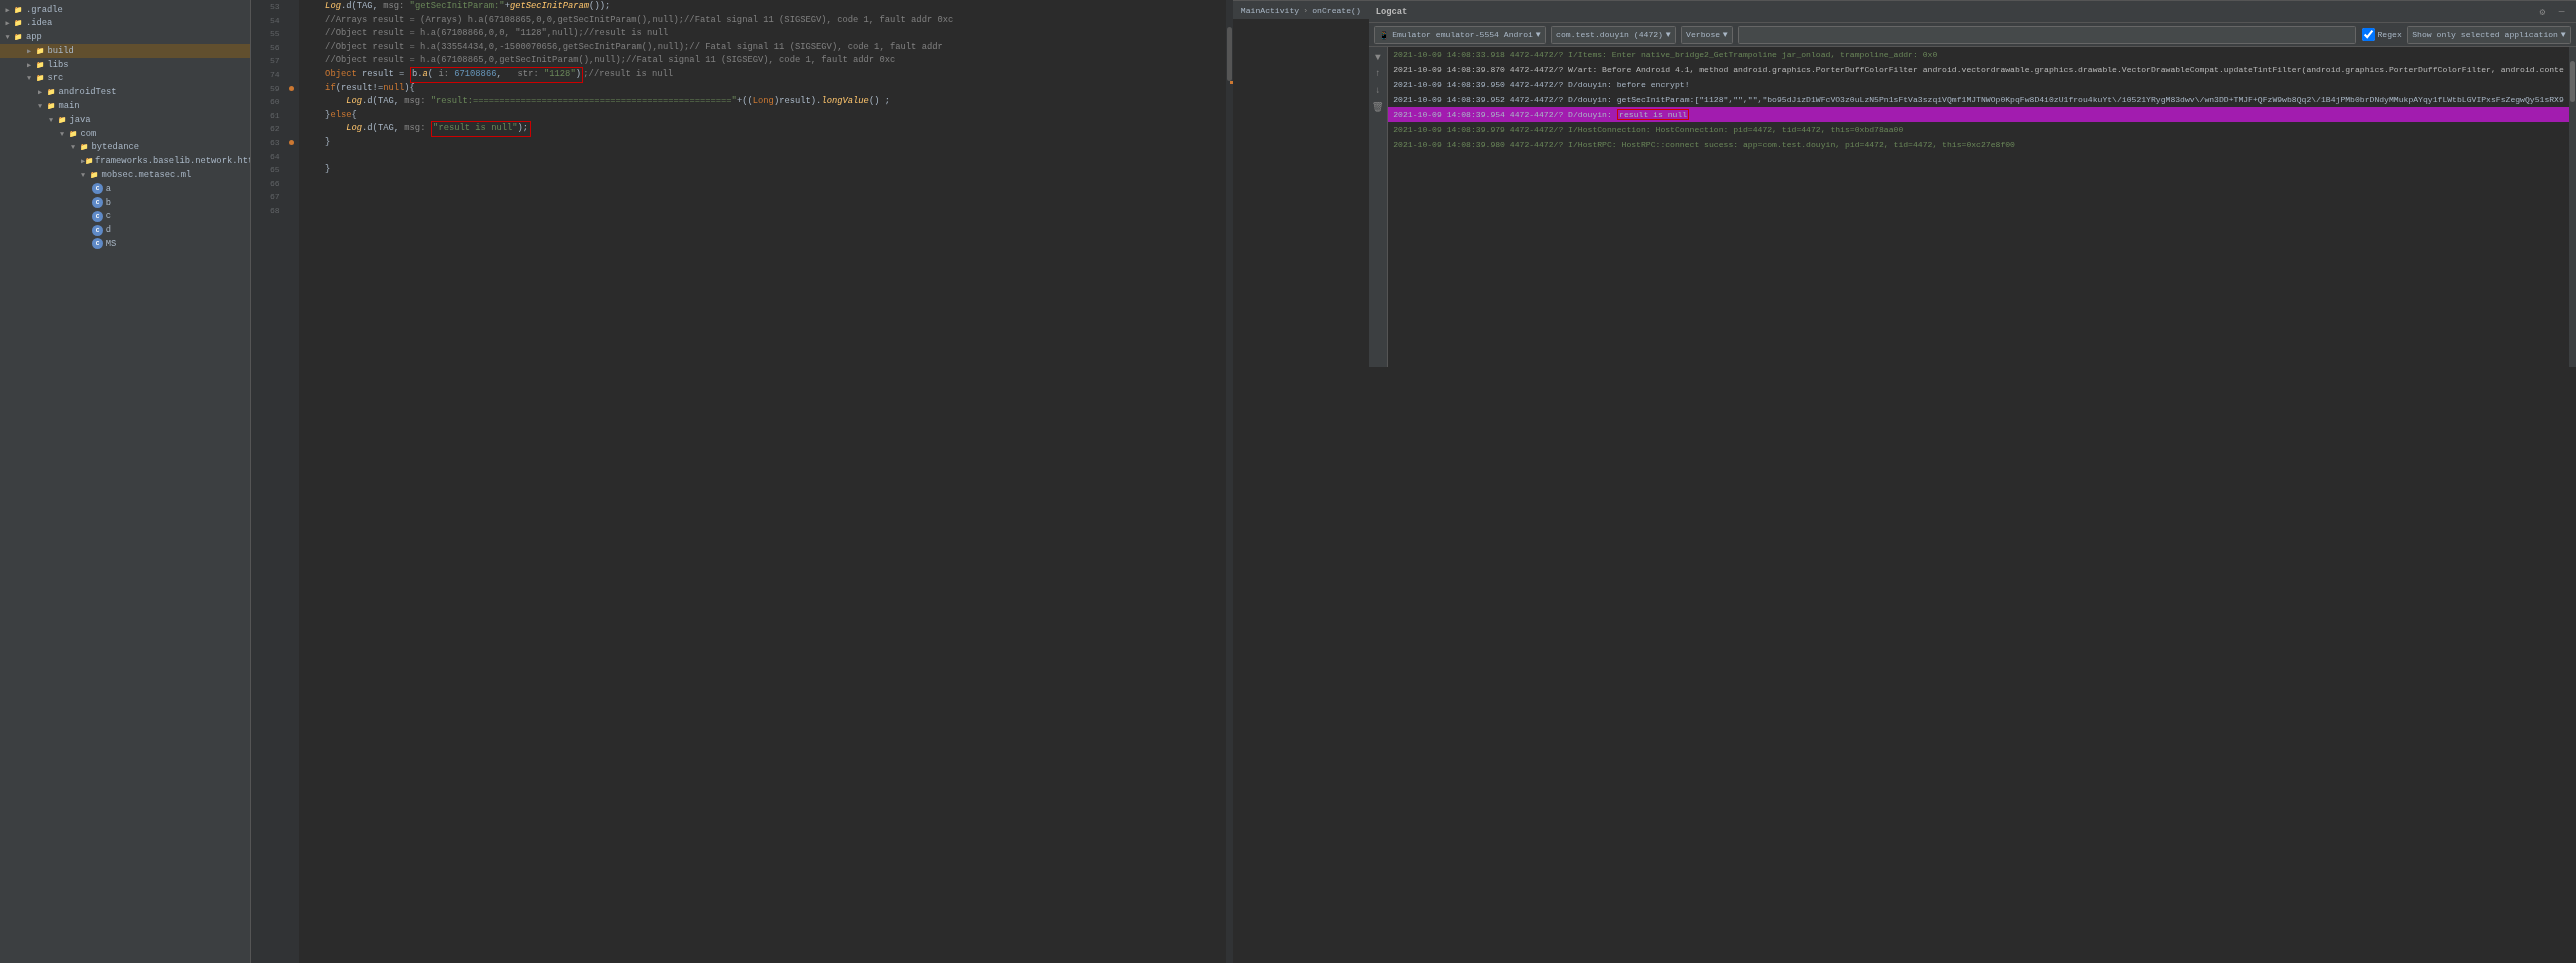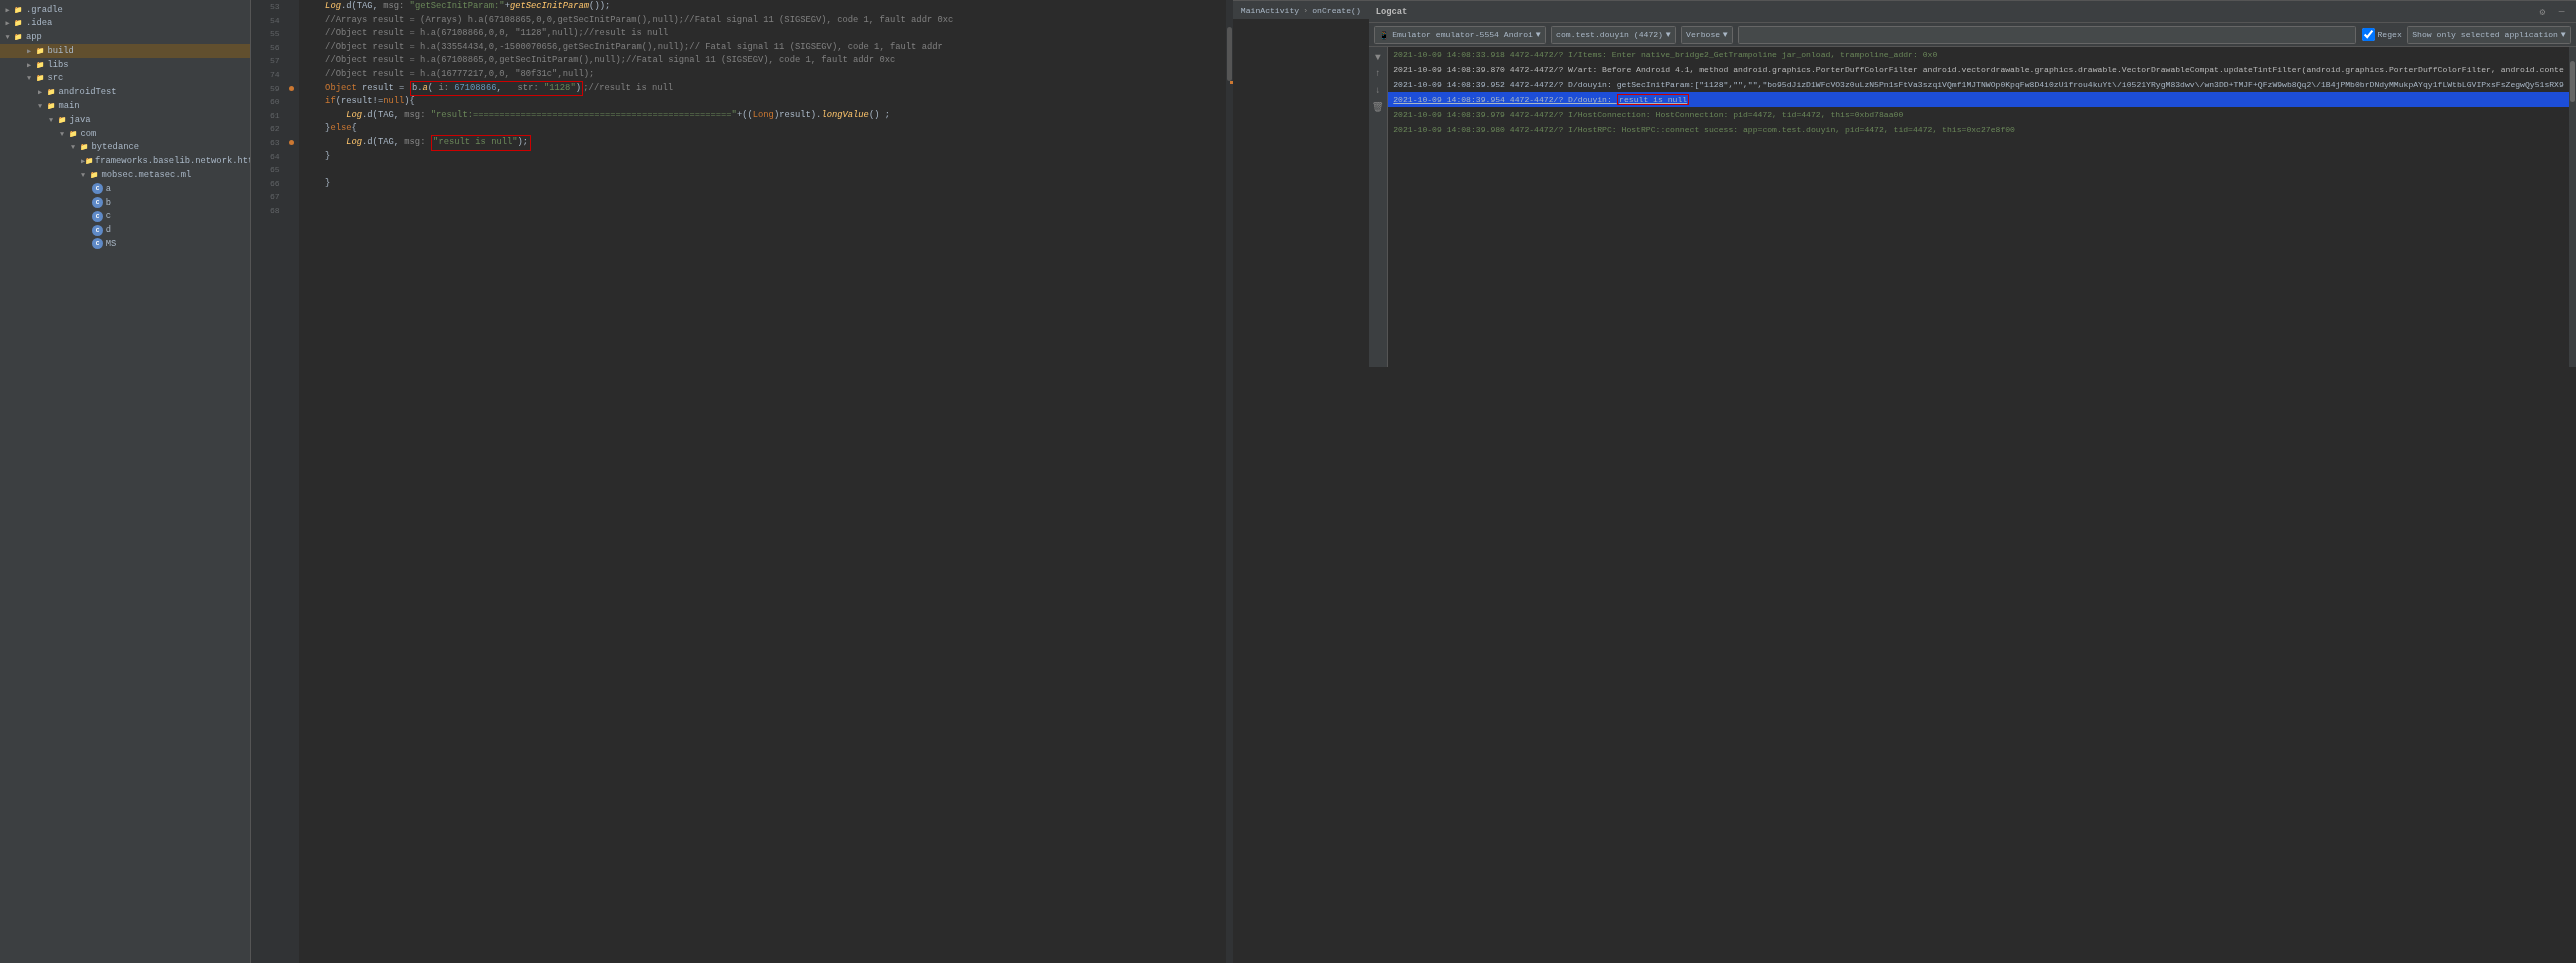--- a/index.html
+++ b/index.html
@@ -504,23 +504,20 @@
         </div>
 
         <div class="code-line">
           <span class="comment">    //Object result = h.a(33554434,0,-1500070656,getSecInitParam(),null);// Fatal signal 11 (SIGSEGV), code 1, fault addr</span>
         </div>
 
         <div class="code-line">
           <span class="comment">    //Object result = h.a(67108865,0,getSecInitParam(),null);//Fatal signal 11 (SIGSEGV), code 1, fault addr 0xc</span>
         </div>
 
-        <div class="code-line">
-          <span class="comment">    //Object result = h.a(16777217,0,0, "80f31c",null);</span>
-        </div>
 
         <div class="code-line">
           <span class="kw">    Object </span><span class="var">result = </span><span style="border: 1.4px solid #cc0000; padding: 0 1.4px;"><span class="var">b</span><span class="var">.</span><span class="method">a</span><span class="var">( </span><span style="color:#888">i:</span><span class="num"> 67108866</span><span class="var">,   </span><span style="color:#888">str:</span><span class="str"> "1128"</span><span class="var">)</span></span><span class="comment">;//result is null</span>
         </div>
 
         <div class="code-line">
           <span class="var">    </span><span class="kw">if</span><span class="var">(result!=</span><span class="kw">null</span><span class="var">){</span>
         </div>
 
         <div class="code-line">
@@ -614,24 +611,27 @@
         </div>
 
         <div class="logcat-content">
           <div class="log-line log-info">
             2021-10-09 14:08:33.918 4472-4472/? I/Items: Enter native_bridge2_GetTrampoline jar_onload, trampoline_addr: 0x0
           </div>
           <div class="log-line log-warn">
             2021-10-09 14:08:39.870 4472-4472/? W/art: Before Android 4.1, method android.graphics.PorterDuffColorFilter android.vectordrawable.graphics.drawable.VectorDrawableCompat.updateTintFilter(android.graphics.PorterDuffColorFilter, android.conte
           </div>
           <div class="log-line log-debug">
+            2021-10-09 14:08:39.950 4472-4472/? D/douyin: before encrypt!
+          </div>
+          <div class="log-line log-debug">
             2021-10-09 14:08:39.952 4472-4472/? D/douyin: getSecInitParam:["1128","","","bo95dJizD1WFcVO3z0uLzN5Pn1sFtVa3szqiVQmf1MJTNWOp0KpqFw8D4i0zU1frou4kuYt\/i0521YRygM83dwv\/wn3DD+TMJF+QFzW9wb8Qq2\/1B4jPMb0brDNdyMMukpAYqy1fLWtbLGVIPxsFsZegwQy51sRX9
           </div>
 
-          <div class="log-line log-debug highlighted" style="background:#1d4ed8;text-decoration:underline;">
+          <div class="log-line log-debug highlighted" style="background:#a21caf;">
             2021-10-09 14:08:39.954 4472-4472/? D/douyin: <span style="border: 1.4px solid #cc0000; padding: 0 1.4px;">result is null</span>
           </div>
           <div class="log-line log-info">
             2021-10-09 14:08:39.979 4472-4472/? I/HostConnection: HostConnection: pid=4472, tid=4472, this=0xbd78aa00
           </div>
           <div class="log-line log-info">
             2021-10-09 14:08:39.980 4472-4472/? I/HostRPC: HostRPC::connect sucess: app=com.test.douyin, pid=4472, tid=4472, this=0xc27e8f00
           </div>
         </div>
 

